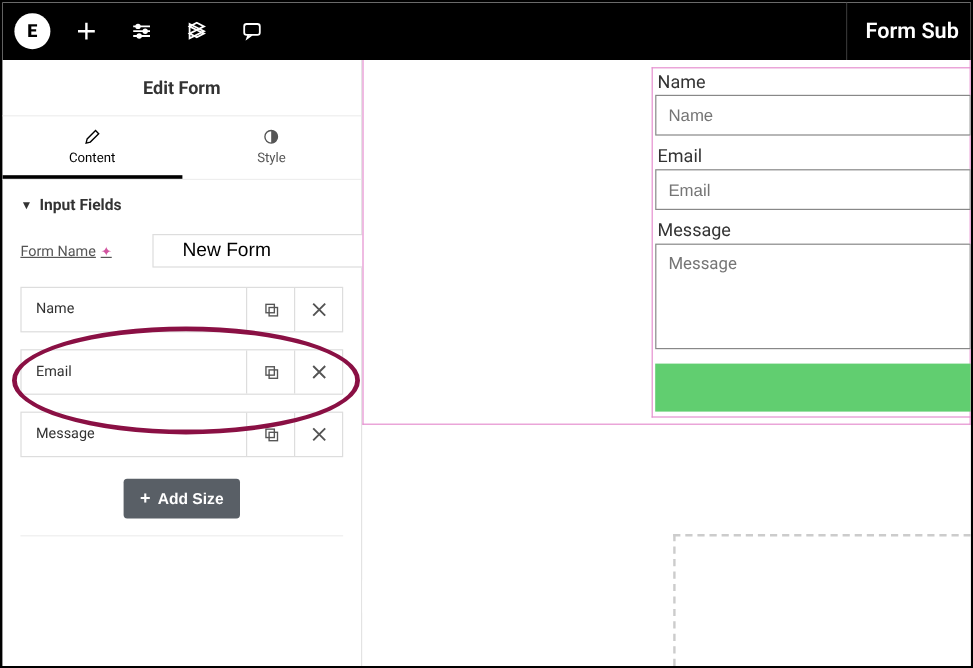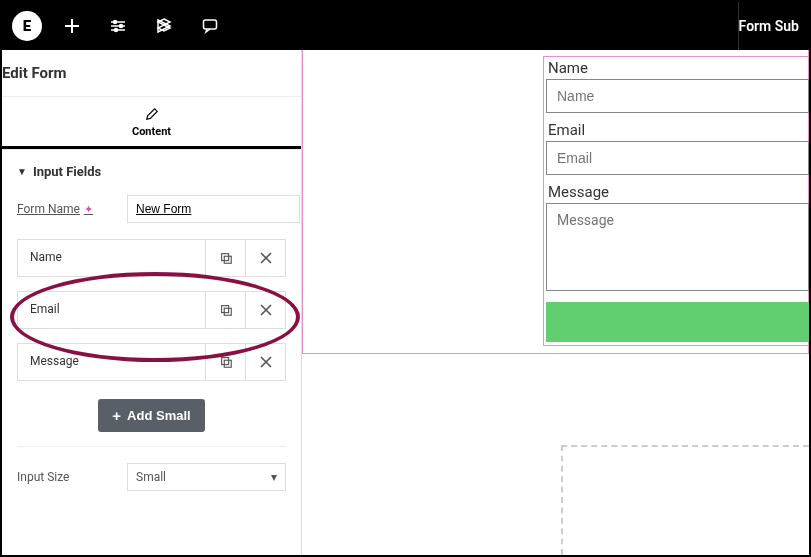--- a/index.html
+++ b/index.html
@@ -3,36 +3,36 @@
 <meta charset="utf-8">
 <style>
 * { box-sizing: border-box; margin: 0; padding: 0; }
 body { font-family: -apple-system, BlinkMacSystemFont, "Segoe UI", Roboto, Arial, sans-serif; font-size: 13px; color: #333; }
 .app { width: 811px; height: 557px; border: 2px solid #000; position: relative; overflow: hidden; background: #fff; }
 
 
 .topbar { height: 48px; background: #000; display: flex; align-items: center; padding: 0 10px; }
 .logo-circle { width: 30px; height: 30px; border-radius: 50%; background: #fff; display: flex; align-items: center; justify-content: center; font-weight: 900; color: #000; font-size: 15px; margin-right: 18px; }
 .topbar-icon { width: 24px; height: 24px; color: #fff; display: flex; align-items: center; justify-content: center; margin-right: 22px; cursor: pointer; }
-.topbar-right { margin-left: auto; color: #fff; font-weight: 600; font-size: 14px; border-left: 1px solid #333; height: 48px; display: flex; align-items: center; }
+.topbar-right { margin-left: auto; color: #fff; font-weight: 600; font-size: 18px; border-left: 1px solid #333; padding-left: 15px; height: 48px; display: flex; align-items: center; }
 
 .main { display: flex; height: calc(100% - 48px); }
 
 
 .sidebar { width: 300px; border-right: 1px solid #ddd; display: flex; flex-direction: column; }
-.panel-title { font-weight: 700; font-size: 15px; padding: 14px 0; }
+.panel-title { text-align: center; font-weight: 700; font-size: 15px; padding: 14px 0; }
 .tabs { display: flex; border-top: 1px solid #eee; border-bottom: 1px solid #eee; }
-.tab { flex: 1; text-align: center; padding: 10px 0 8px; cursor: pointer; font-size: 11px; color: #555; font-weight: bold; }
+.tab { flex: 1; text-align: center; padding: 10px 0 8px; cursor: pointer; font-size: 11px; color: #555; }
 .tab.active { border-bottom: 3px solid #000; color: #000; }
 .tab-icon { display: block; margin: 0 auto 4px; }
 .section-header { padding: 14px 15px 10px; font-weight: 700; font-size: 13px; cursor: pointer; display: flex; align-items: center; }
 .section-header .caret { margin-right: 6px; font-size: 10px; }
 .form-row { display: flex; align-items: center; padding: 6px 15px; font-size: 12px; color: #555; }
 .form-row label { flex: 0 0 110px; display: flex; align-items: center; text-decoration: underline; }
-.form-row input.text-input { flex: 1; border: 1px solid #ddd; padding: 6px 8px; font-size: 12px; height: 28px; text-decoration: underline; }
+.form-row input.text-input { flex: 1; border: 1px solid #ddd; padding: 6px 24px; font-size: 16px; height: 28px; }
 .dyn-icon { color: #d154a0; margin-left: 4px; font-size: 11px; }
 .fields-list { padding: 10px 15px 0; }
 .field-item { display: flex; border: 1px solid #ddd; margin-bottom: 14px; height: 38px; background: #fff; }
 .field-item .fi-label { flex: 1; padding: 10px 12px; font-size: 12px; color: #333; }
 .field-item .fi-btn { width: 40px; border-left: 1px solid #ddd; display: flex; align-items: center; justify-content: center; cursor: pointer; color: #555; }
 .add-item-wrap { text-align: center; padding: 4px 0 14px; }
 .add-item-btn { background: #595f66; color: #fff; border: none; padding: 9px 14px; font-size: 13px; border-radius: 3px; cursor: pointer; font-weight: 600; display: inline-flex; align-items: center; }
 .add-item-btn .plus { margin-right: 6px; font-size: 15px; line-height: 1; }
 .divider { border-top: 1px solid #eee; margin: 0 15px 10px; }
 .select-row { display: flex; align-items: center; padding: 6px 15px; font-size: 12px; color: #555; }
@@ -93,20 +93,27 @@
   <div class="main">
     <div class="sidebar">
       <div class="panel-title">Edit Form</div>
       <div class="tabs">
         <div class="tab active">
           <svg class="tab-icon" width="14" height="14" viewBox="0 0 16 16">
               <path d="M2 14l1-4 8-8 3 3-8 8-4 1z" fill="none" stroke="#000" stroke-width="1.3"></path>
             </svg>
           <span>Content</span>
         </div>
+        <div class="tab">
+          <svg class="tab-icon" width="14" height="14" viewBox="0 0 16 16">
+              <circle cx="8" cy="8" r="6" fill="none" stroke="#555" stroke-width="1.3"></circle>
+              <path d="M8 2a6 6 0 010 12z" fill="#555"></path>
+            </svg>
+          <span>Style</span>
+        </div>
       </div>
 
       <div class="section-header">
         <span class="caret">▼</span>
         <span>Input Fields</span>
       </div>
 
       <div class="form-row">
         <label>
           <span>Form Name</span>
@@ -156,33 +163,26 @@
             <svg width="12" height="12" viewBox="0 0 12 12">
                 <path d="M1 1l10 10M11 1L1 11" stroke="#555" stroke-width="1.6"></path>
               </svg>
           </div>
         </div>
       </div>
 
       <div class="add-item-wrap">
         <button class="add-item-btn">
           <span class="plus">+</span>
-          <span>Add Small</span>
+          <span>Add Size</span>
         </button>
       </div>
 
       <div class="divider"></div>
 
-      <div class="select-row">
-        <label>Input Size</label>
-        <div class="select-box">
-          <span>Small</span>
-          <span>▾</span>
-        </div>
-      </div>
     </div>
 
     <div class="collapse-handle">‹</div>
 
     <div class="canvas">
       <div class="widget-outline"></div>
       <div class="form-preview">
         <div class="form-preview-box">
           <div class="fp-label">Name</div>
           <input class="fp-input" type="text" placeholder="Name" style="">

